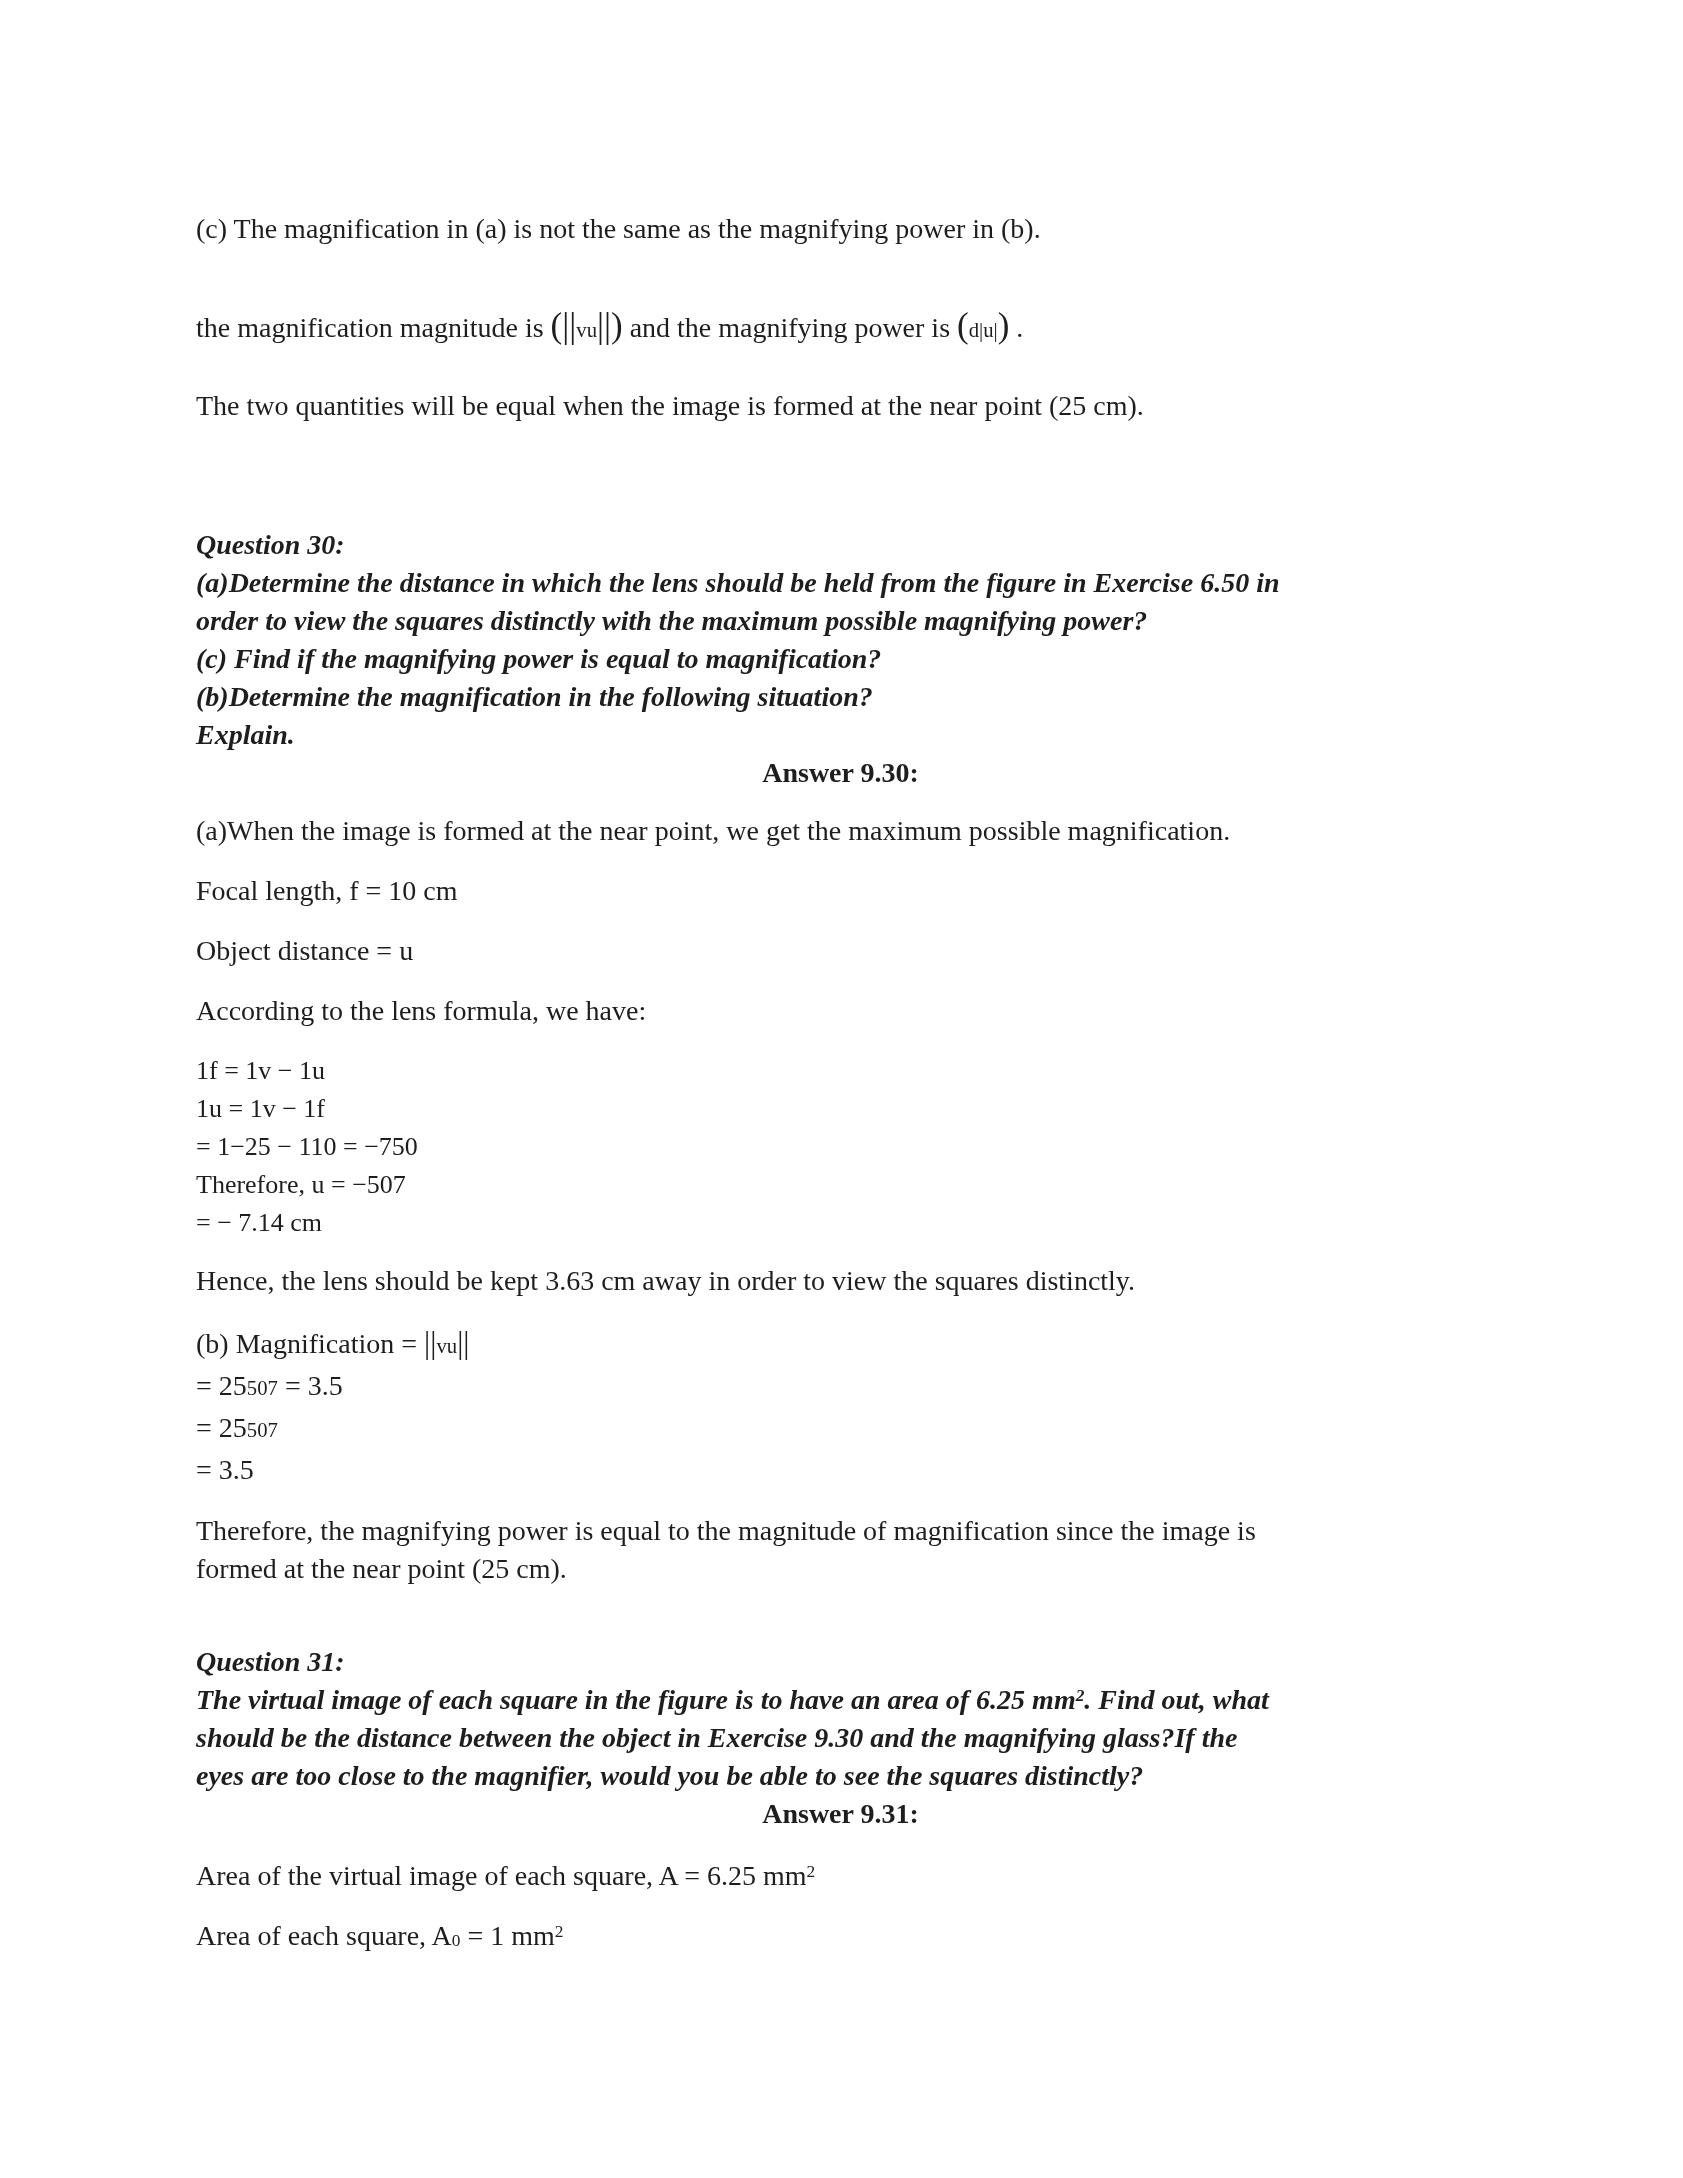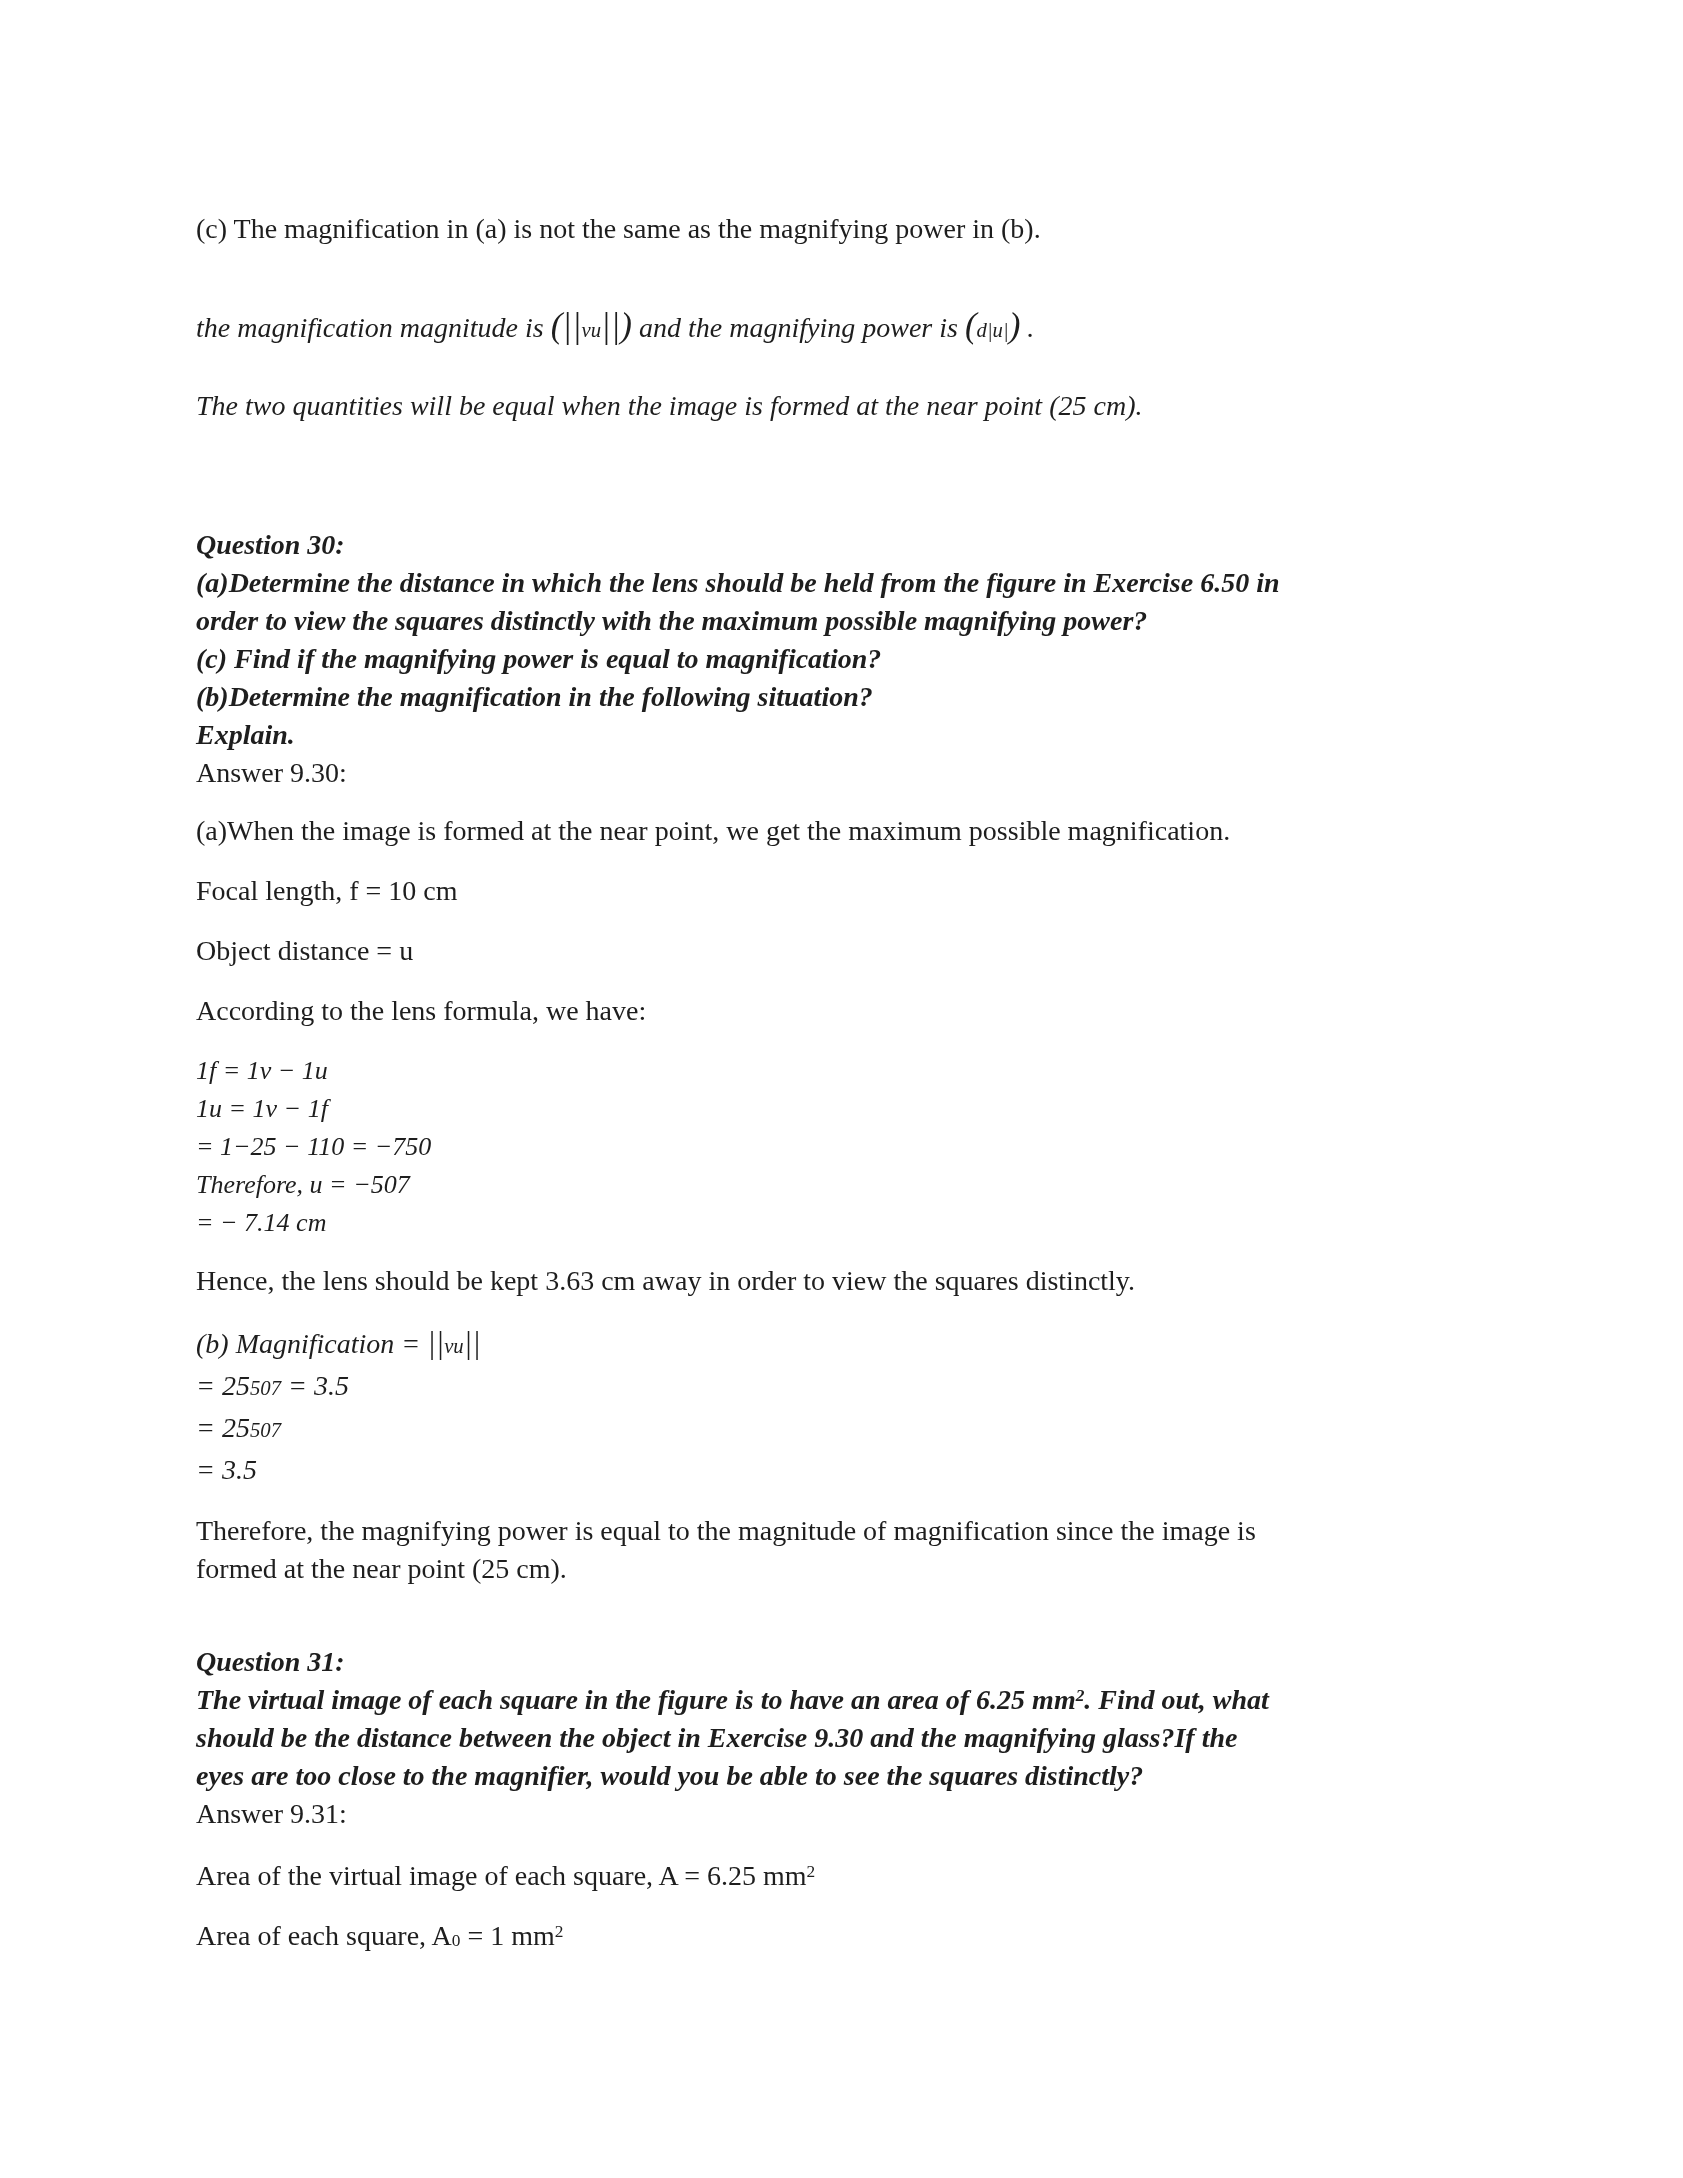--- a/index.html
+++ b/index.html
@@ -11,23 +11,23 @@
     background: #ffffff;
     color: #1e1e1e;
     font-family: "Liberation Serif", "DejaVu Serif", serif;
     font-size: 28px;
     line-height: 38px;
     box-sizing: border-box;
     padding: 200px 198px 0 196px;
     overflow: hidden;
   }
   .para { margin: 0 0 22px 0; white-space: pre-line; }
-  .line { white-space: pre-line; font-style: italic; }
+  .line { white-space: pre-line; }
   .q-block { font-weight: bold; font-style: italic; }
-  .q-block .ans-label { font-weight: normal; font-style: normal; }
+  .q-block .ans-label { font-weight: bold; font-style: normal; text-align: center; }
   .gap-q30 { margin-top: 63px; }
   .gap-q31 { margin-top: 55px; }
   .mb20 { margin-bottom: 20px; }
   .mb24 { margin-bottom: 24px; }
   .eq-block { font-size: 26px; line-height: 38px; margin: 0 0 20px 0; }
   .calc-block { line-height: 40px; margin: 0 0 22px 0; }
   .sm { font-size: 0.74em; }
   .delim { font-size: 1.25em; line-height: 1; }
   .bars { font-size: 1.1em; line-height: 1; }
   .sup { font-size: 0.62em; vertical-align: 0.45em; line-height: 0; }

